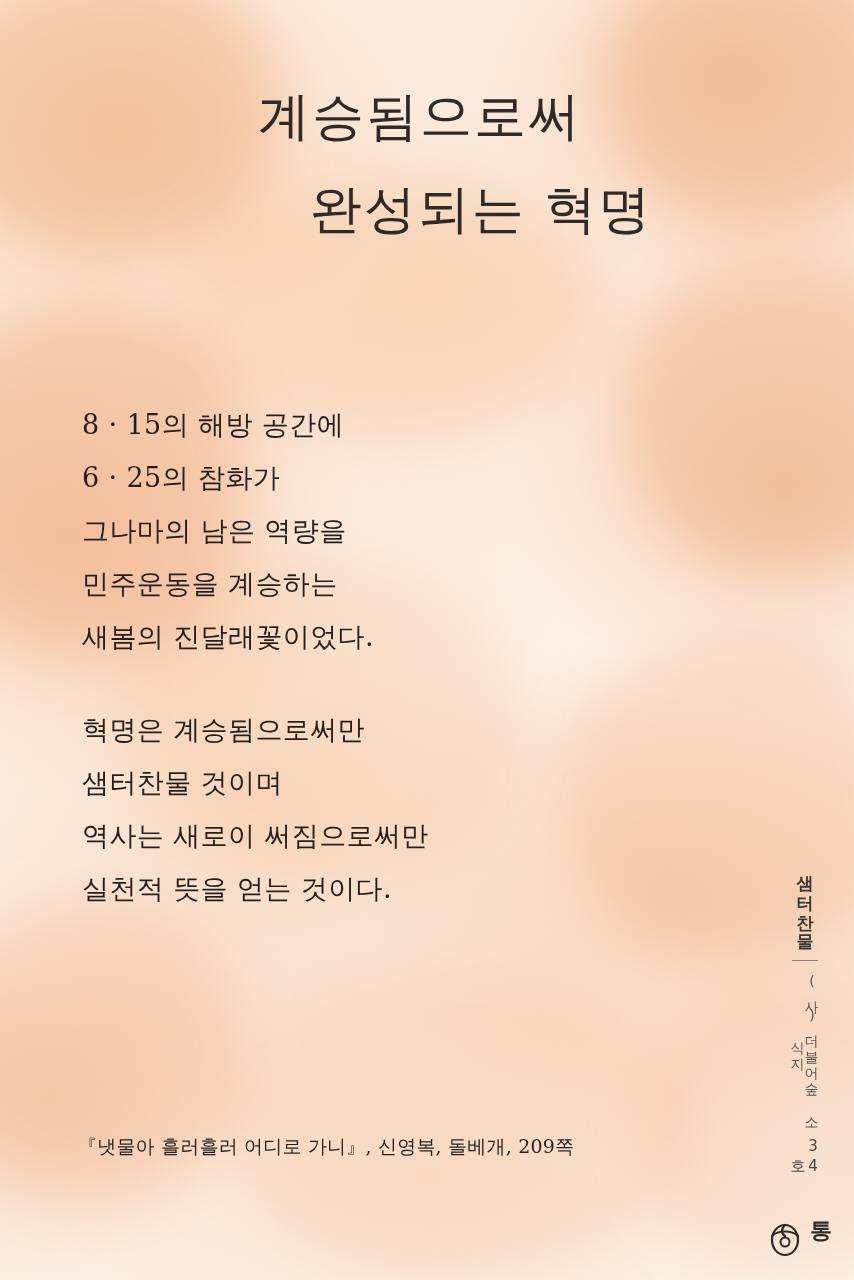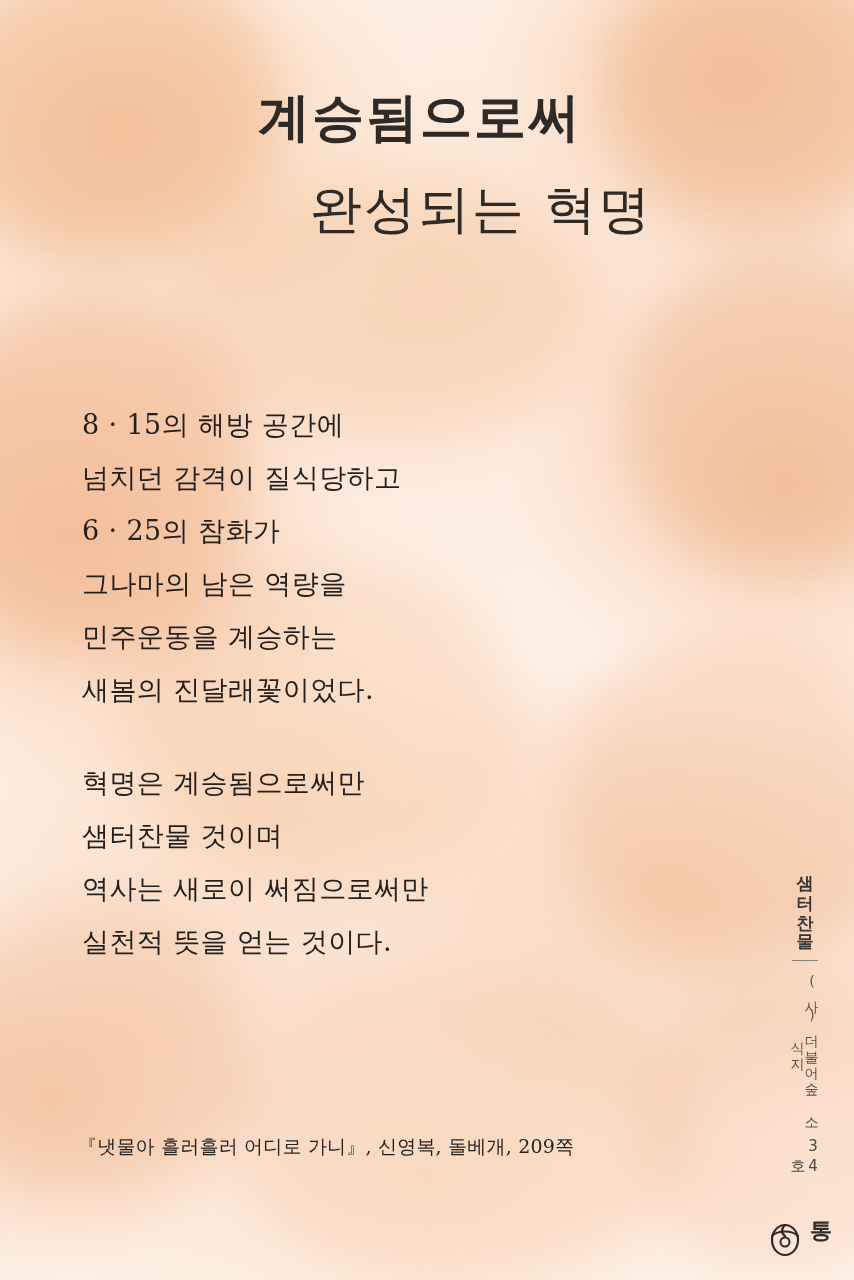--- a/index.html
+++ b/index.html
@@ -52,21 +52,20 @@
     font-family: "DejaVu Serif", "Liberation Serif", serif;
     font-size: 52px;
     letter-spacing: 2px;
     color: #2e2a27;
     line-height: 1.18;
     position: relative;
     display: inline-block;
   }
   .title-line.first {
     margin-left: -14px;
-    font-weight: bold;
   }
   .title-line.second {
     margin-top: 32px;
     margin-left: 108px;
   }
   .dotline {
     height: 3px;
     margin-top: 10px;
     background-image: radial-gradient(circle, #e09a63 1.3px, rgba(224,154,99,0) 1.6px);
     background-size: 8px 3px;
@@ -198,21 +197,20 @@
       <span class="title-line second">
         <span>완성되는 혁명</span>
         <span class="dotline two"></span>
       </span>
     </div>
   </div>
 
   <div id="poem">
     <div class="stanza">
       <div class="l">8 · 15의 해방 공간에</div>
-      <div class="l">넘치던 감격이 질식당하고</div>
       <div class="l">6 · 25의 참화가</div>
       <div class="l">그나마의 남은 역량을</div>
       <div class="l">민주운동을 계승하는</div>
       <div class="l">새봄의 진달래꽃이었다.</div>
     </div>
     <div class="stanza">
       <div class="l">혁명은 계승됨으로써만</div>
       <div class="l">샘터찬물 것이며</div>
       <div class="l">역사는 새로이 써짐으로써만</div>
       <div class="l">실천적 뜻을 얻는 것이다.</div>

